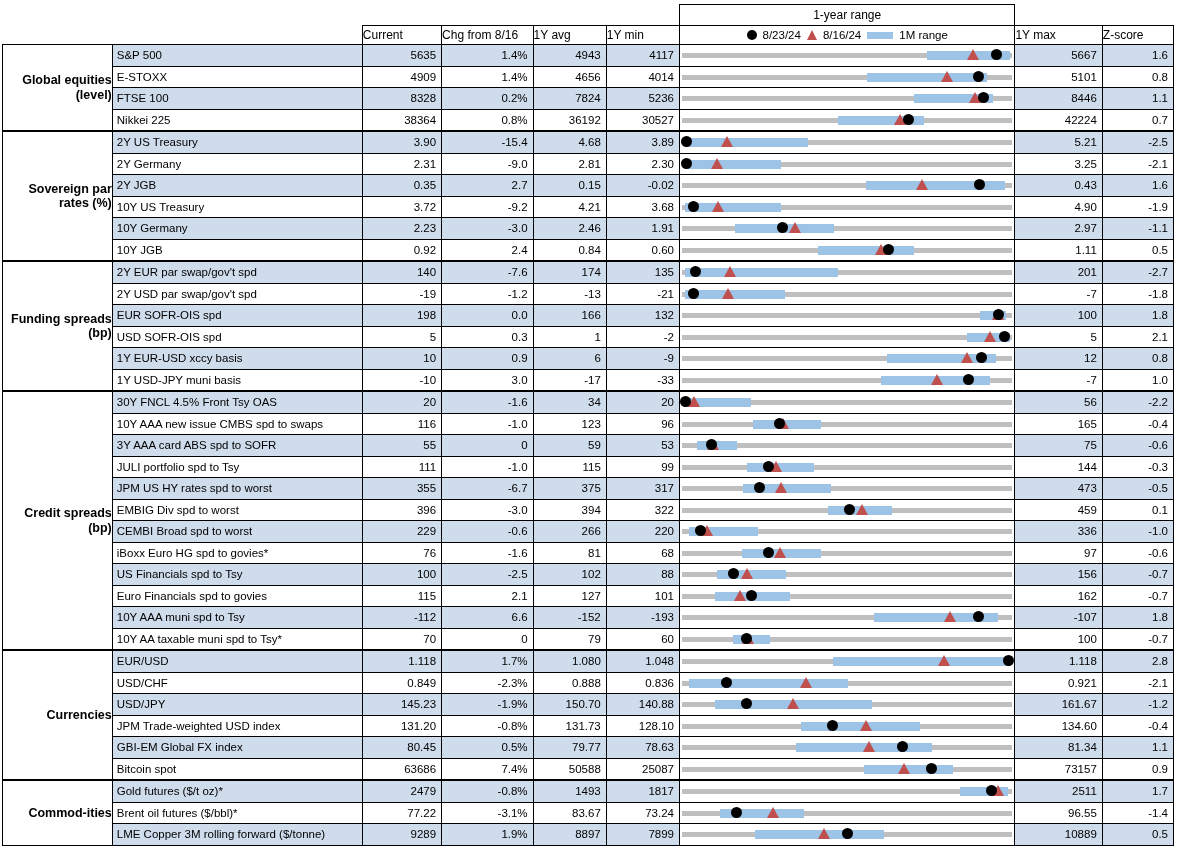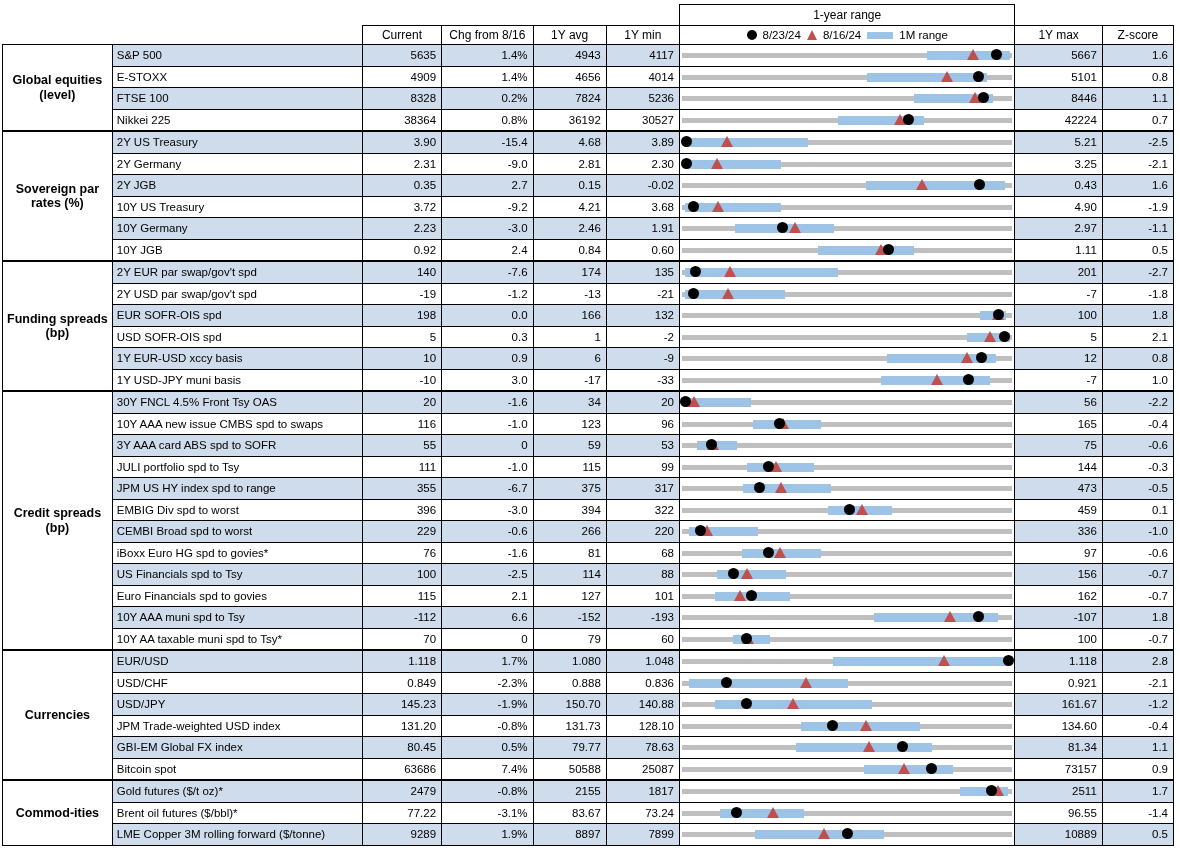--- a/index.html
+++ b/index.html
@@ -2,22 +2,22 @@
 <html><head>
 <meta charset="utf-8">
 <style>
   html,body{margin:0;padding:0;background:#ffffff;}
   body{font-family:"Liberation Sans", sans-serif;color:#000;}
   #wrap{width:1180px;height:861px;position:relative;box-sizing:border-box;padding:4px 6px 0 2px;}
   table{border-collapse:collapse;width:1172px;table-layout:fixed;}
   td,th{border:1px solid #000;padding:0;font-size:11.5px;font-weight:normal;}
   .noborder{border:none;}
   .hdr{height:20px;text-align:center;vertical-align:middle;font-size:12px;}
-  .hdr2{height:18px;text-align:center;vertical-align:middle;font-size:12px;margin-left:16px;}
-  .grp{text-align:center;vertical-align:middle;font-size:12.5px;font-weight:bold;line-height:1.15;}
+  .hdr2{height:18px;text-align:left;vertical-align:middle;font-size:12px;margin-left:16px;}
+  .grp{text-align:right;vertical-align:middle;font-size:12.5px;font-weight:bold;line-height:1.15;}
   .lbl{padding-left:4px;text-align:left;height:20.5px;font-size:11.5px;}
   .num{text-align:right;padding-right:5px;height:20.5px;font-size:11.5px;}
   .shade{background:#cfdcec;}
   .rangecell{padding:0;position:relative;height:20.5px;}
   .rangewrap{position:relative;width:100%;height:20.5px;}
   .track{position:absolute;left:2px;right:2px;top:8px;height:5px;background:#bfbfbf;}
   .mbar{position:absolute;top:6px;height:9px;background:#9dc3e6;}
   .dot{position:absolute;top:4px;width:11px;height:11px;border-radius:50%;background:#000;margin-left:-5.5px;}
   .tri{position:absolute;top:4px;width:0;height:0;margin-left:-6px;border-left:6px solid transparent;border-right:6px solid transparent;border-bottom:11px solid #c0504d;}
   .legend{display:flex;align-items:center;justify-content:center;gap:6px;font-size:11.5px;height:18px;}
@@ -426,21 +426,21 @@
               <div class="track"></div>
               <div class="mbar" style="left: calc(19.305% + 2px); width: 20.295%;"></div>
               <div class="tri" style="left: calc(28.215% + 2px);"></div>
               <div class="dot" style="left: calc(25.74% + 2px);"></div>
             </div>
           </td>
           <td class="num">144</td>
           <td class="num">-0.3</td>
         </tr>
         <tr>
-          <td class="lbl shade">JPM US HY index spd to range</td>
+          <td class="lbl shade">JPM US HY rates spd to worst</td>
           <td class="num shade">355</td>
           <td class="num shade">-6.7</td>
           <td class="num shade">375</td>
           <td class="num shade">317</td>
           <td class="rangecell">
             <div class="rangewrap">
               <div class="track"></div>
               <div class="mbar" style="left: calc(18.315% + 2px); width: 26.235%;"></div>
               <div class="tri" style="left: calc(29.7% + 2px);"></div>
               <div class="dot" style="left: calc(23.265% + 2px);"></div>
@@ -497,21 +497,21 @@
               <div class="dot" style="left: calc(25.74% + 2px);"></div>
             </div>
           </td>
           <td class="num">97</td>
           <td class="num">-0.6</td>
         </tr>
         <tr>
           <td class="lbl shade">US Financials spd to Tsy</td>
           <td class="num shade">100</td>
           <td class="num shade">-2.5</td>
-          <td class="num shade">114</td>
+          <td class="num shade">102</td>
           <td class="num shade">88</td>
           <td class="rangecell">
             <div class="rangewrap">
               <div class="track"></div>
               <div class="mbar" style="left: calc(10.395% + 2px); width: 20.79%;"></div>
               <div class="tri" style="left: calc(19.305% + 2px);"></div>
               <div class="dot" style="left: calc(15.345% + 2px);"></div>
             </div>
           </td>
           <td class="num shade">156</td>
@@ -673,21 +673,21 @@
           <td class="num">73157</td>
           <td class="num">0.9</td>
         </tr>
         <tr class="sep-top">
           <td class="grp" rowspan="3">
             <div>Commod-ities</div>
           </td>
           <td class="lbl shade">Gold futures ($/t oz)*</td>
           <td class="num shade">2479</td>
           <td class="num shade">-0.8%</td>
-          <td class="num shade">2155</td>
+          <td class="num shade">1493</td>
           <td class="num shade">1817</td>
           <td class="rangecell">
             <div class="rangewrap">
               <div class="track"></div>
               <div class="mbar" style="left: calc(83.16% + 2px); width: 14.355%;"></div>
               <div class="tri" style="left: calc(94.545% + 2px);"></div>
               <div class="dot" style="left: calc(92.565% + 2px);"></div>
             </div>
           </td>
           <td class="num shade">2511</td>

